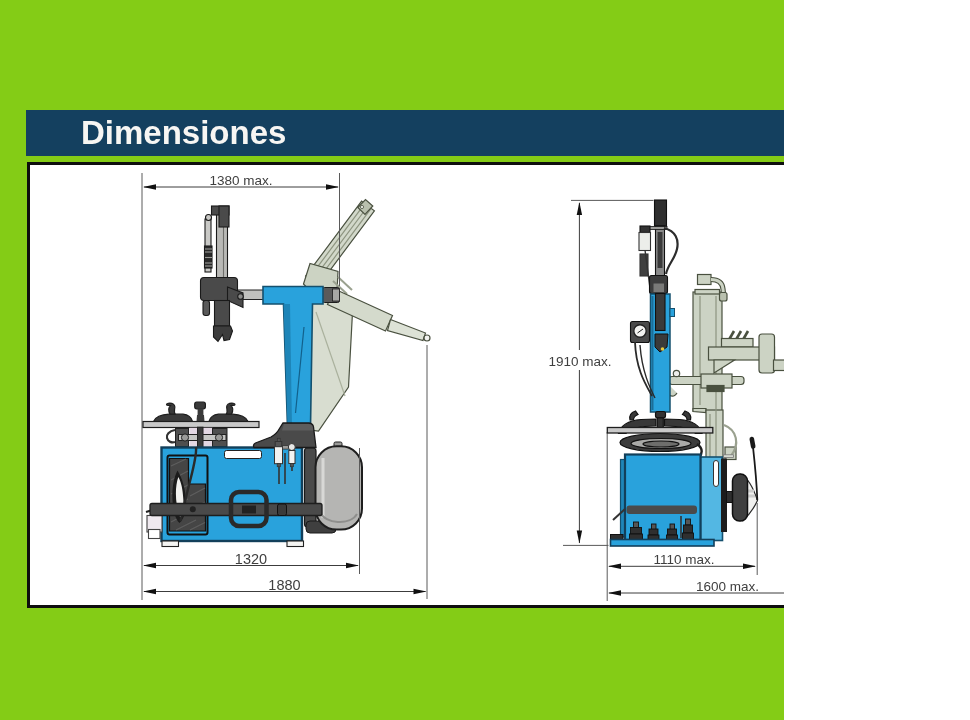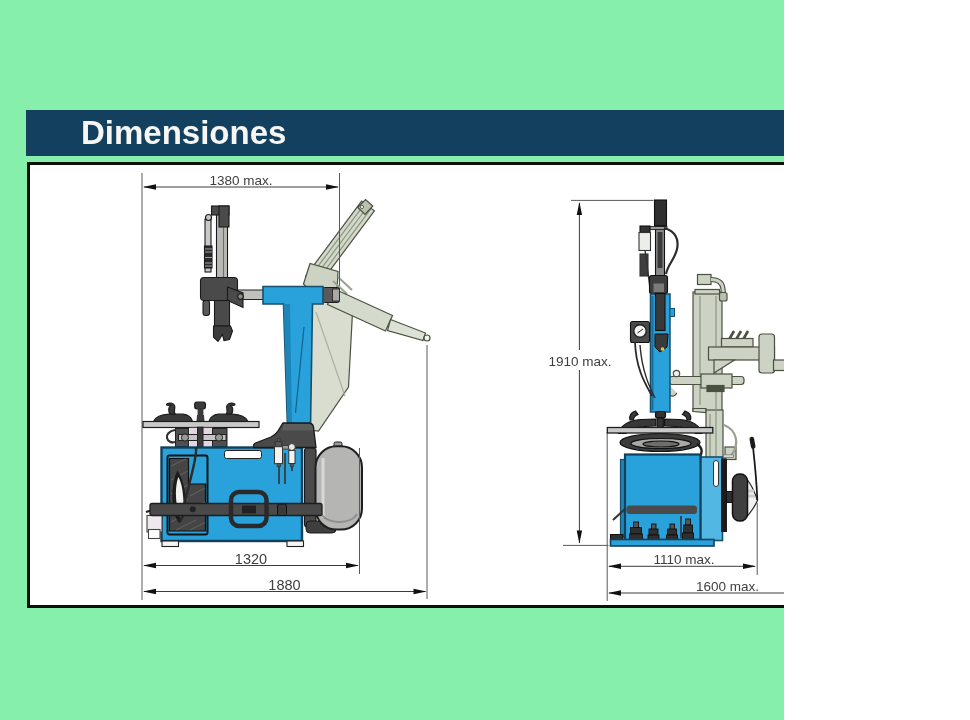--- a/index.html
+++ b/index.html
@@ -1,16 +1,16 @@
 <!DOCTYPE html>
 <html><head>
 <meta charset="utf-8">
 <style>
   html,body{margin:0;padding:0;background:#ffffff;}
-  #page{position:relative;width:784px;height:720px;background:#86efac;overflow:hidden;font-family:"Liberation Sans",sans-serif;}
+  #page{position:relative;width:784px;height:720px;background:#84cc16;overflow:hidden;font-family:"Liberation Sans",sans-serif;}
   #titlebar{position:absolute;left:26px;top:110px;width:935px;height:46px;background:#14405f;}
   #titlebar span{position:absolute;left:55px;top:0;line-height:46px;color:#f7f6f3;font-size:33px;font-weight:bold;}
   #frame{position:absolute;left:27px;top:162px;width:927px;height:440px;border:3px solid #0e0e0e;background:#ffffff;}
 </style>
 </head>
 <body>
 <div id="page">
   <div id="titlebar">
       <span>Dimensiones</span>
     </div>

